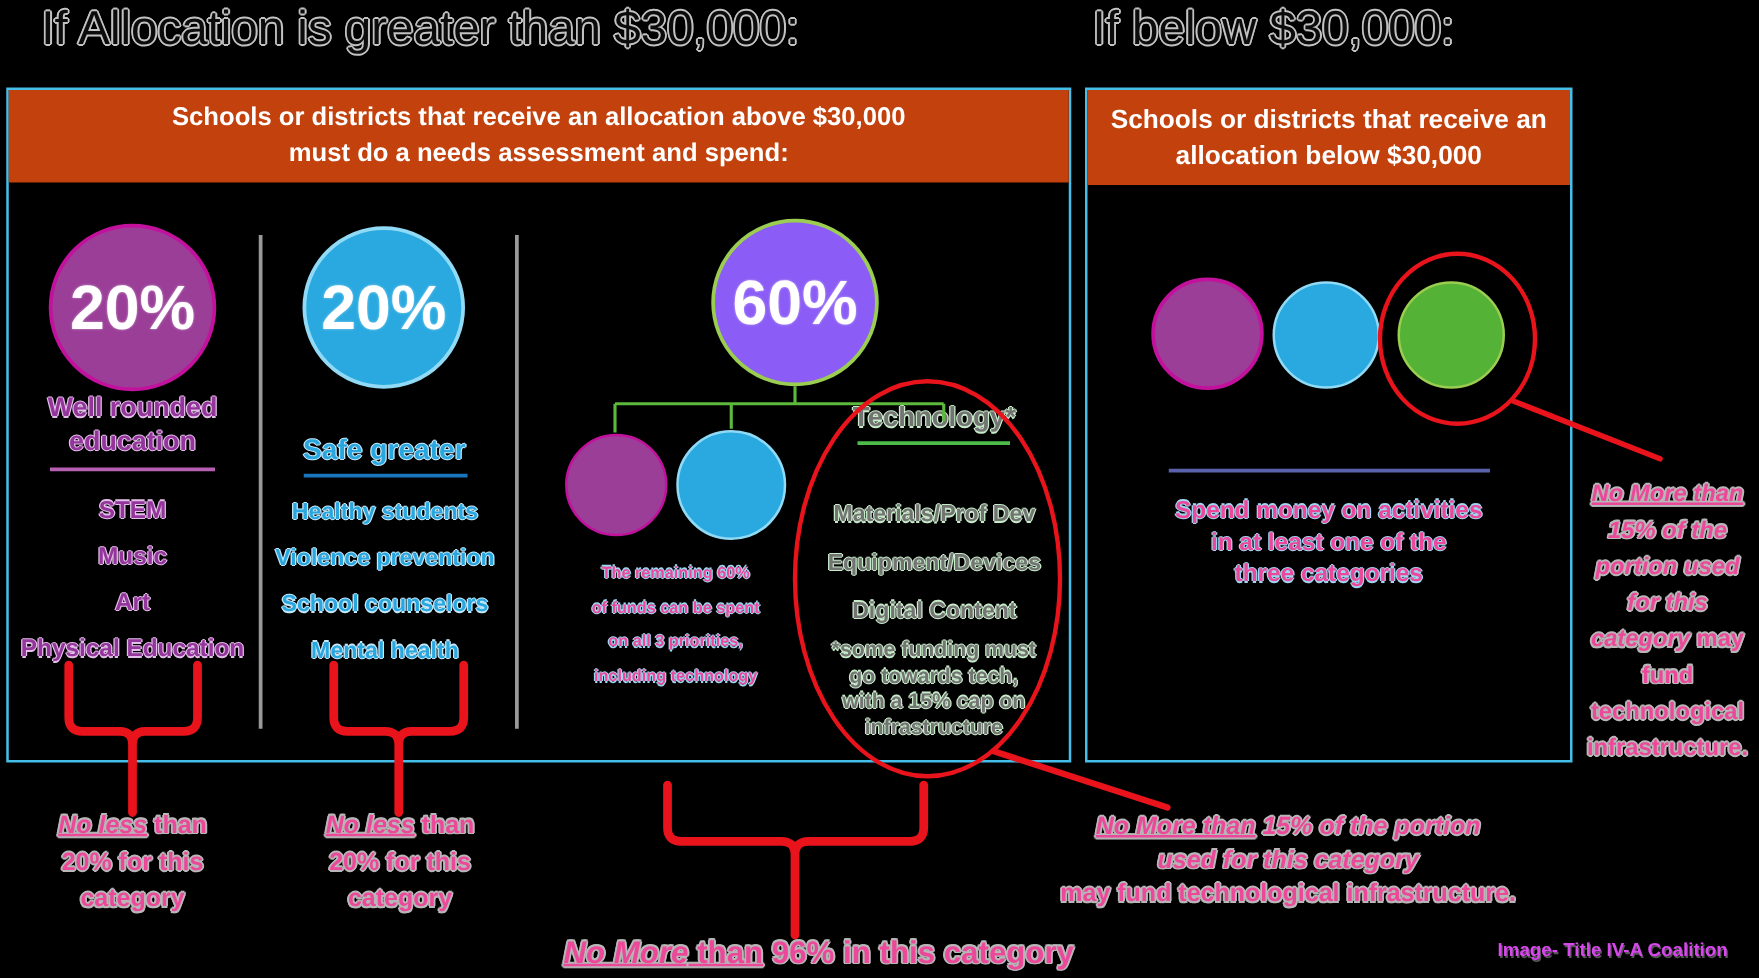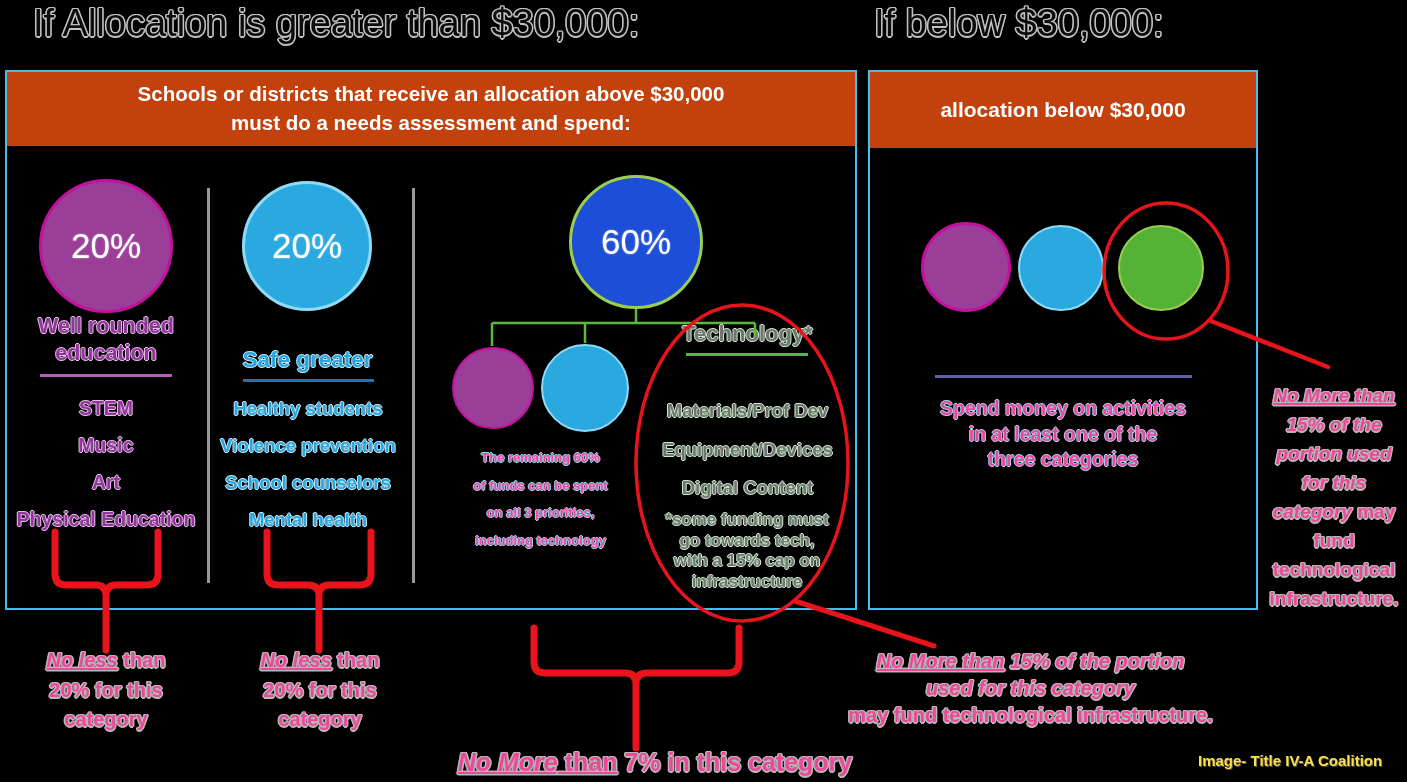--- a/index.html
+++ b/index.html
@@ -1,21 +1,21 @@
 <!DOCTYPE html>
 <html><head>
 <meta charset="utf-8">
 <style>
   html,body{margin:0;padding:0;background:#000;}
   #canvas{position:relative;width:1407px;height:782px;background:#000;overflow:hidden;
           font-family:"Liberation Sans",sans-serif;}
   .abs{position:absolute;}
   .ctr{text-align:center;}
   .circle{border-radius:50%;display:flex;align-items:center;justify-content:center;box-sizing:border-box;}
-  .pct{color:#fff;font-size:35px;font-weight:400;text-shadow:0 0 2px rgba(255,255,255,.55);}
+  .pct{color:#fff;font-size:50px;font-weight:700;text-shadow:0 0 2px rgba(255,255,255,.55);}
   .prelines{white-space:pre-line;}
   
   .o-dark{color:#ec4899;font-weight:700;
     text-shadow:-1.5px 0 0 #b7b7b7,1.5px 0 0 #b7b7b7,0 -1.5px 0 #b7b7b7,0 1.5px 0 #b7b7b7,
                 -1px -1px 0 #b7b7b7,1px -1px 0 #b7b7b7,-1px 1px 0 #b7b7b7,1px 1px 0 #b7b7b7;}
   .o-title{color:#0c0c0c;font-weight:400;
     text-shadow:-1.5px 0 0 #c2c2c2,1.5px 0 0 #c2c2c2,0 -1.5px 0 #c2c2c2,0 1.5px 0 #c2c2c2,
                 -1px -1px 0 #c2c2c2,1px -1px 0 #c2c2c2,-1px 1px 0 #c2c2c2,1px 1px 0 #c2c2c2;}
   
   .g-purple{color:#93359A;font-weight:700;
@@ -68,21 +68,21 @@
   </div>
   <div class="abs ctr g-blue" style="left:225px;top:347px;width:165px;font-size:22.5px;">Safe greater</div>
   <div class="abs rule" style="left:243px;top:379px;width:131px;height:3px;background:#1B75BC;"></div>
   <div class="abs ctr g-blue" style="left:210px;top:390px;width:196px;font-size:18.5px;line-height:37px;">
     <div>Healthy students</div>
     <div>Violence prevention</div>
     <div>School counselors</div>
     <div>Mental health</div>
   </div>
 
-  <div class="abs circle" style="left:569px;top:175px;width:134px;height:134px;background:#1d4ed8;border:3px solid #9ACD50;">
+  <div class="abs circle" style="left:569px;top:175px;width:134px;height:134px;background:#8b5cf6;border:3px solid #9ACD50;">
     <span class="pct">60%</span>
   </div>
   <div class="abs circle" style="left:452px;top:347px;width:82px;height:82px;background:#9A3E98;border:2.5px solid #C2119C;"></div>
   <div class="abs circle" style="left:541px;top:344px;width:88px;height:88px;background:#2AA9E0;border:2px solid #90DAF6;"></div>
   <div class="abs ctr g-dblue prelines" style="left:428px;top:444px;width:225px;font-size:13px;line-height:27.5px;">The remaining 60%
 of funds can be spent
 on all 3 priorities,
 including technology</div>
 
   <div class="abs ctr g-green" style="left:670px;top:321px;width:155px;font-size:22px;">Technology*</div>
@@ -92,20 +92,21 @@
     <div>Equipment/Devices</div>
     <div>Digital Content</div>
   </div>
   <div class="abs ctr g-green prelines" style="left:658px;top:510px;width:178px;font-size:17px;line-height:20.5px;">*some funding must
 go towards tech,
 with a 15% cap on
 infrastructure</div>
 
   <div class="abs panel" style="left:868px;top:70px;width:390px;height:540px;"></div>
   <div class="abs band" style="left:870px;top:72px;width:386px;height:76px;font-size:21px;">
+    <div>Schools or districts that receive an</div>
     <div><span>allocation </span><b>below</b><span> $30,000</span></div>
   </div>
   <div class="abs circle" style="left:921px;top:222px;width:90px;height:90px;background:#9A3E98;border:3px solid #C2119C;"></div>
   <div class="abs circle" style="left:1018px;top:225px;width:86px;height:86px;background:#2AA9E0;border:2px solid #90DAF6;"></div>
   <div class="abs circle" style="left:1118px;top:225px;width:86px;height:86px;background:#54B236;border:2.5px solid #9ACD50;"></div>
   <div class="abs rule" style="left:935px;top:375px;width:257px;height:3px;background:#5A62AC;"></div>
   <div class="abs ctr g-dblue prelines" style="left:925px;top:396px;width:276px;font-size:19.5px;line-height:25.5px;">Spend money on activities
 in at least one of the
 three categories</div>
 
@@ -115,25 +116,25 @@
     <path d="M55,532 L55,574 Q55,585 66,585 L96,585 Q106,585 106,596 L106,650 M158,532 L158,574 Q158,585 147,585 L116,585 Q106,585 106,596" stroke="#E8131B" stroke-width="7" fill="none" stroke-linecap="round"></path>
     <path d="M267,532 L267,574 Q267,585 278,585 L308,585 Q319,585 319,596 L319,650 M371,532 L371,574 Q371,585 360,585 L329,585 Q319,585 319,596" stroke="#E8131B" stroke-width="7" fill="none" stroke-linecap="round"></path>
     <path d="M534,628 L534,662 Q534,673 545,673 L625,673 Q636,673 636,684 L636,748 M739,628 L739,662 Q739,673 728,673 L647,673 Q636,673 636,684" stroke="#E8131B" stroke-width="7" fill="none" stroke-linecap="round"></path>
     <line x1="795" y1="601" x2="934" y2="646" stroke="#E8131B" stroke-width="5" stroke-linecap="round"></line>
     <ellipse cx="1166" cy="271" rx="62" ry="68" stroke="#E8131B" stroke-width="3.5" fill="none"></ellipse>
     <line x1="1211" y1="321" x2="1328" y2="367" stroke="#E8131B" stroke-width="4.5" stroke-linecap="round"></line>
   </svg>
 
   <div class="abs ctr o-dark" style="left:28px;top:646px;width:156px;font-size:20px;line-height:29.5px;"><span class="itul">No less</span><span> than 20% for this category</span></div>
   <div class="abs ctr o-dark" style="left:242px;top:646px;width:156px;font-size:20px;line-height:29.5px;"><span class="itul">No less</span><span> than 20% for this category</span></div>
-  <div class="abs ctr o-dark" style="left:440px;top:748px;width:430px;font-size:25px;"><span class="itul">No More</span><span class="ul"> than</span><span> 7% in this category</span></div>
+  <div class="abs ctr o-dark" style="left:440px;top:748px;width:430px;font-size:25px;"><span class="itul">No More</span><span class="ul"> than</span><span> 96% in this category</span></div>
 
   <div class="abs ctr o-dark" style="left:828px;top:648px;width:405px;font-size:20px;line-height:27px;">
     <div><span class="itul">No More than</span><span class="it"> 15% of the portion</span></div>
     <div class="it">used for this category</div>
     <div>may fund technological infrastructure.</div>
   </div>
 
   <div class="abs ctr o-dark" style="left:1263px;top:381px;width:142px;font-size:19px;line-height:29px;"><span class="itul">No More than</span><span class="it"> 15% of the portion used for this category</span><span> may fund technological infrastructure.</span></div>
 
-  <div class="abs" style="left:1198px;top:752px;width:205px;font-size:15px;font-weight:700;color:#fde047;text-shadow:1px 1px 0 #555;">Image- Title IV-A Coalition</div>
+  <div class="abs" style="left:1198px;top:752px;width:205px;font-size:15px;font-weight:700;color:#d946ef;text-shadow:1px 1px 0 #555;">Image- Title IV-A Coalition</div>
 
 </div>
 
 </body></html>

